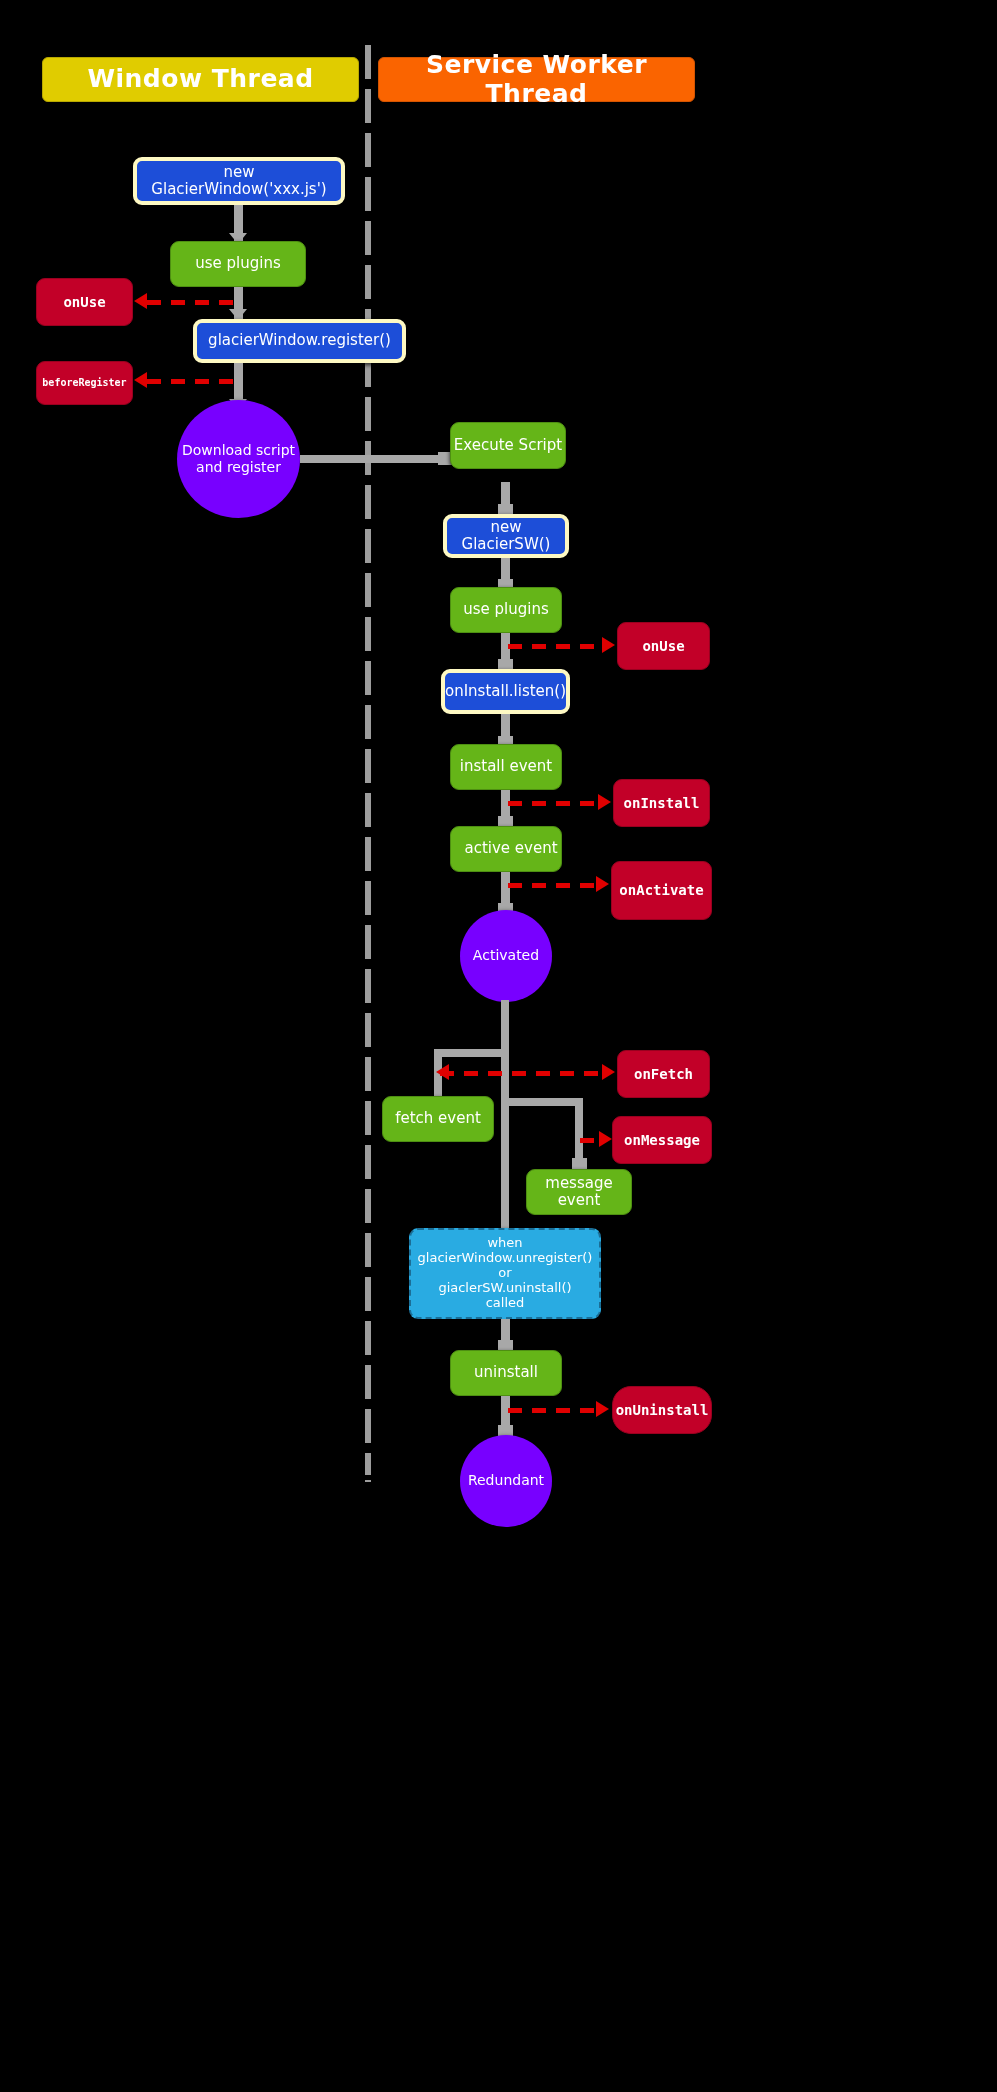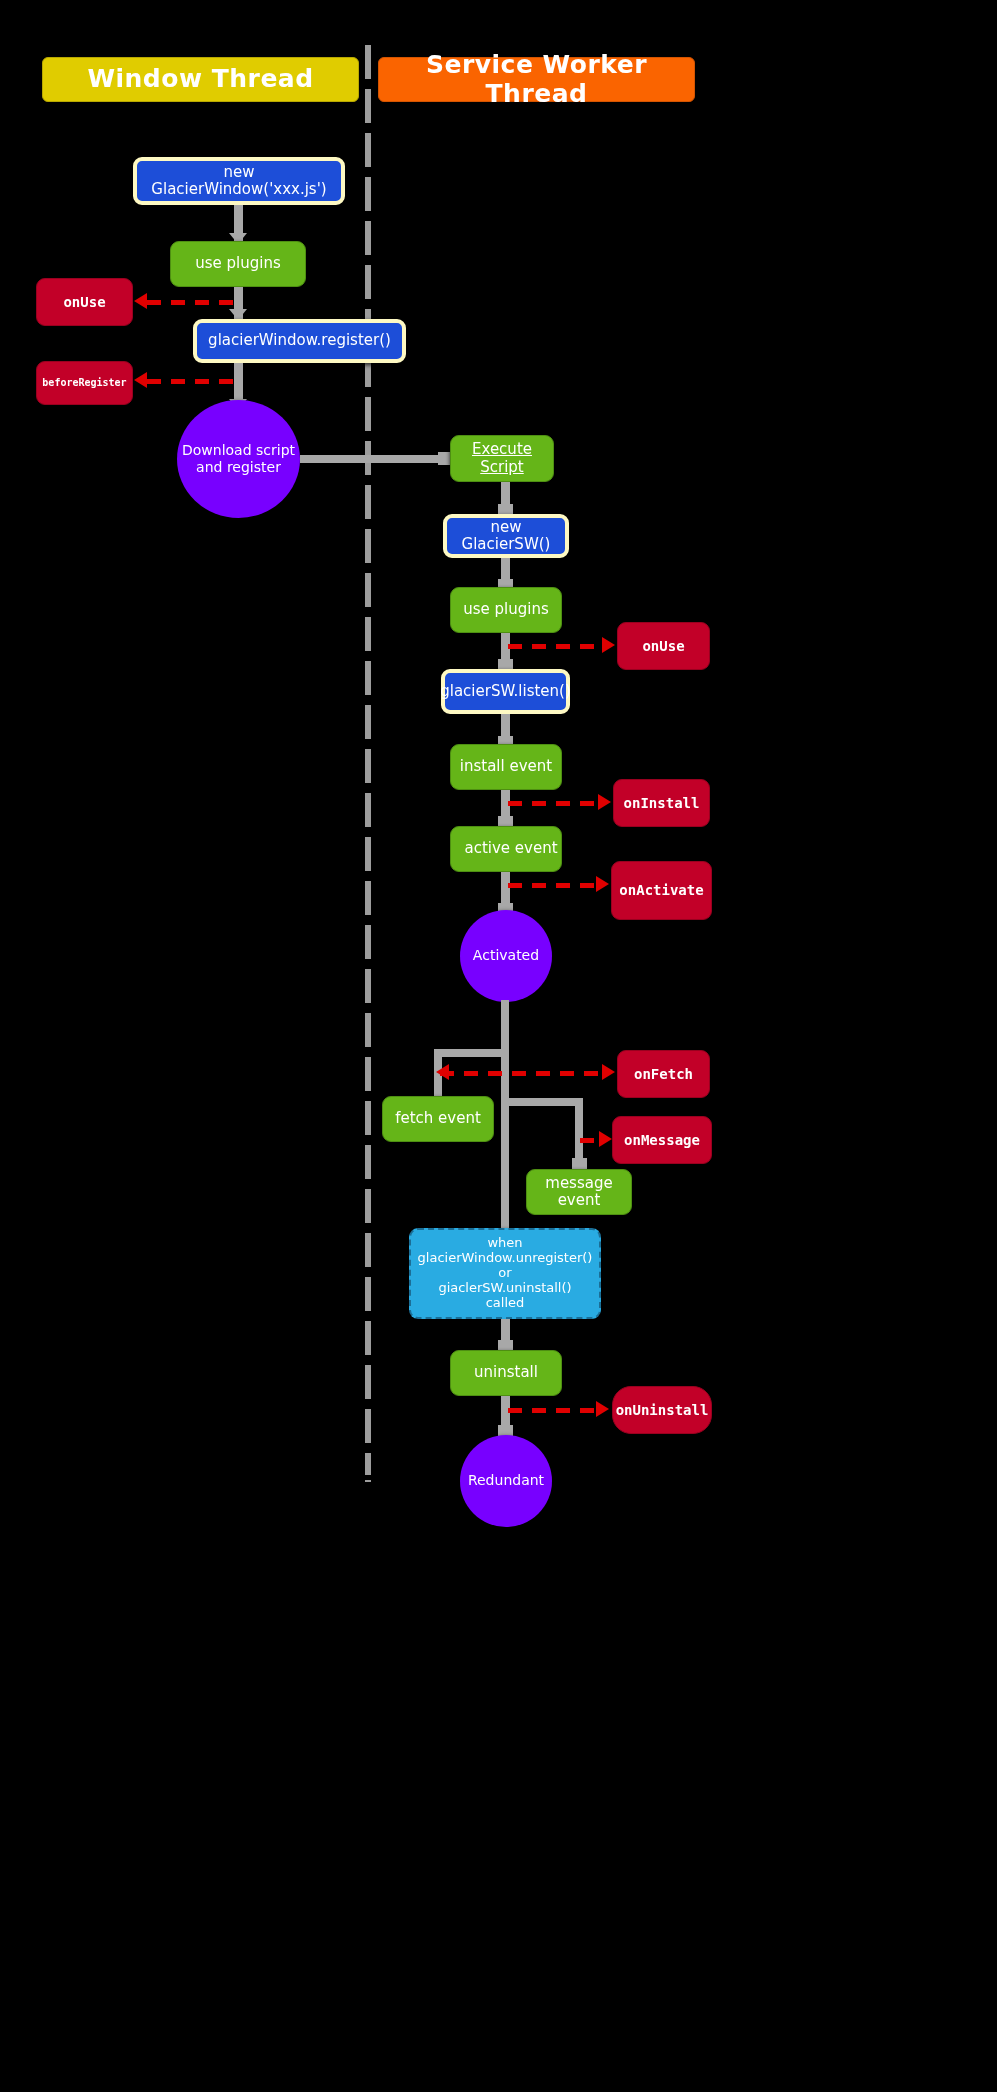--- a/index.html
+++ b/index.html
@@ -83,40 +83,40 @@
   <div class="arrow-l" style="left:134px;top:372px;"></div>
 
   <div class="circle multiline" style="left:177px;top:400px;width:123px;height:118px;">
     <span>Download script</span>
     <span>and register</span>
   </div>
 
   <div class="conn conn-h" style="left:300px;top:455px;width:148px;height:8px;"></div>
   <div class="nub" style="left:438px;top:452px;"></div>
 
-  <div class="node green" style="left:450px;top:435px;width:104px;height:47px;text-decoration:underline;">Execute Script</div>
+  <div class="node green" style="left:450px;top:422px;width:116px;height:47px;">Execute Script</div>
 
   <div class="conn conn-v" style="left:501px;top:482px;width:9px;height:33px;"></div>
   <div class="nub" style="left:498px;top:504px;"></div>
 
   <div class="node blue" style="left:443px;top:514px;width:126px;height:44px;">new GlacierSW()</div>
 
   <div class="conn conn-v" style="left:501px;top:558px;width:9px;height:32px;"></div>
   <div class="nub" style="left:498px;top:579px;"></div>
 
   <div class="node green" style="left:450px;top:587px;width:112px;height:46px;">use plugins</div>
 
   <div class="conn conn-v" style="left:501px;top:633px;width:9px;height:36px;"></div>
   <div class="nub" style="left:498px;top:659px;"></div>
 
   <div class="node red red-mono" style="left:617px;top:622px;width:93px;height:48px;">onUse</div>
   <div class="dash" style="left:508px;top:644px;width:96px;"></div>
   <div class="arrow-r" style="left:602px;top:637px;"></div>
 
-  <div class="node blue" style="left:441px;top:669px;width:129px;height:45px;">glacierSW.listen()</div>
+  <div class="node blue" style="left:441px;top:669px;width:129px;height:45px;">onInstall.listen()</div>
 
   <div class="conn conn-v" style="left:501px;top:714px;width:9px;height:32px;"></div>
   <div class="nub" style="left:498px;top:736px;"></div>
 
   <div class="node green" style="left:450px;top:744px;width:112px;height:46px;">install event</div>
 
   <div class="conn conn-v" style="left:501px;top:790px;width:9px;height:36px;"></div>
   <div class="nub" style="left:498px;top:816px;"></div>
 
   <div class="node red red-mono" style="left:613px;top:779px;width:97px;height:48px;">onInstall</div>

